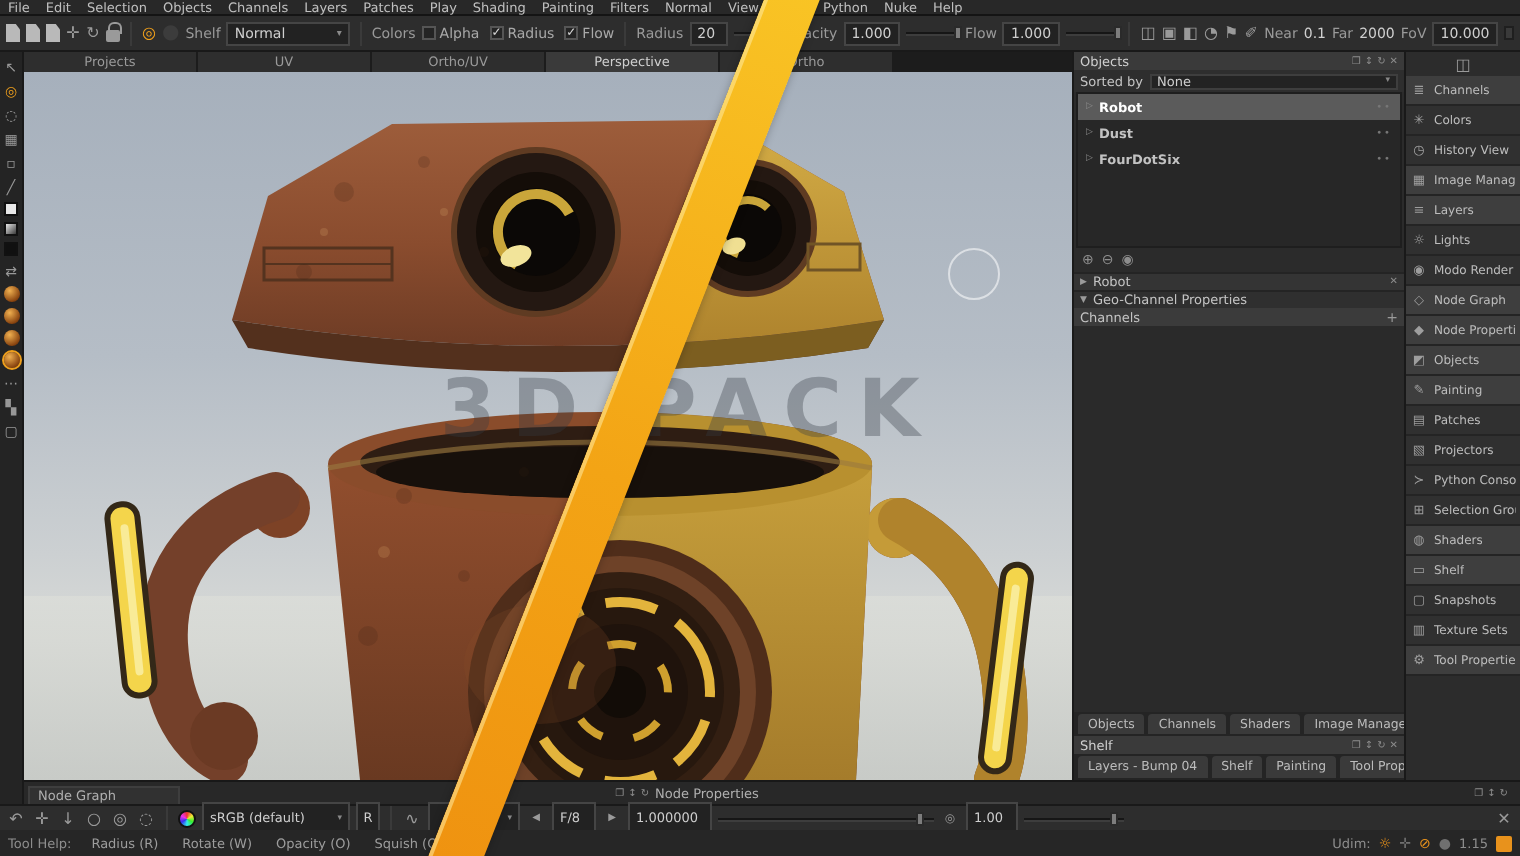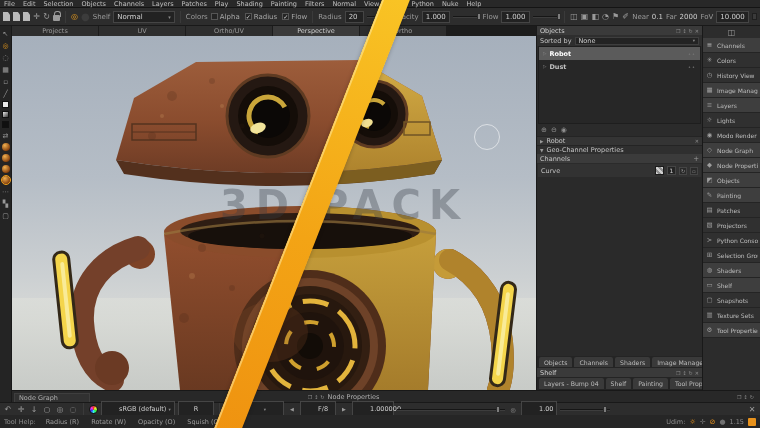--- a/index.html
+++ b/index.html
@@ -131,21 +131,21 @@
   #np-label { margin-right:140px; }
 
   
   #paint-bar { position:absolute; left:0; top:402px; width:760px; height:13px; background:#2d2d2d;
     border-top:1px solid #191919; display:flex; align-items:center; gap:3px; padding:0 3px;
     font-size:6.5px; color:#a8a8a8; z-index:9; }
   .pb-ic { font-size:8px; color:#9a9a9a; width:10px; text-align:center; }
   #wheel { width:9px; height:9px; border-radius:50%;
     background:conic-gradient(#e33,#ee3,#3e3,#3ee,#33e,#e3e,#e33); border:1px solid #111; }
   .pb-box { background:#222; border:1px solid #454545; height:16px; display:flex; align-items:center;
-    padding:0 17px; color:#cfcfcf; gap:2px; white-space:nowrap; }
+    padding:0 3px; color:#cfcfcf; gap:2px; white-space:nowrap; }
   .pb-box .dd { font-size:4.5px; color:#888; margin-left:auto; }
 
   
   #status-bar { position:absolute; left:0; top:415px; width:760px; height:13px; background:#262626;
     display:flex; align-items:center; gap:10px; padding:0 4px; font-size:6.5px; color:#8d8d8d; z-index:9; }
   #status-bar .help-item { color:#9d9d9d; }
   #status-right { margin-left:auto; display:flex; align-items:center; gap:4px; }
   #status-right .sic { font-size:7px; }
   .oracc { color:#e8921c; }
   .gic { color:#707070; }
@@ -425,20 +425,25 @@
           <span class="nm">Robot</span>
           <span class="vis">••</span>
         </div>
 
         <div class="obj-row">
           <span class="tri">▷</span>
           <span class="nm">Dust</span>
           <span class="vis">••</span>
         </div>
 
+        <div class="obj-row">
+          <span class="tri">▷</span>
+          <span class="nm">FourDotSix</span>
+          <span class="vis">••</span>
+        </div>
       </div>
     <div class="obj-tools">
       <span>⊕</span>
       <span>⊖</span>
       <span>◉</span>
     </div>
     <div class="fold-row">
       <span class="tri">▶</span>
       <span>Robot</span>
       <span class="winctl">
@@ -449,27 +454,20 @@
       <span class="tri">▼</span>
       <span>Geo-Channel Properties</span>
     </div>
     <div class="chan-bar">
       <span>Channels</span>
       <span class="plus">+</span>
     </div>
     <div>
 
 
-        <div class="chan-row">
-          <span class="nm">Curve</span>
-          <span class="thumb"></span>
-          <span class="count">1</span>
-          <span class="row-btn">↻</span>
-          <span class="row-btn">▫</span>
-        </div>
       </div>
     <div class="panel-fill"></div>
     <div class="dock-tabs">
 
     <span class="dock-tab">Objects</span>
         <span class="dock-tab">Channels</span>
         <span class="dock-tab">Shaders</span>
         <span class="dock-tab">Image Manager</span>
       </div>
     <div class="p-header">

